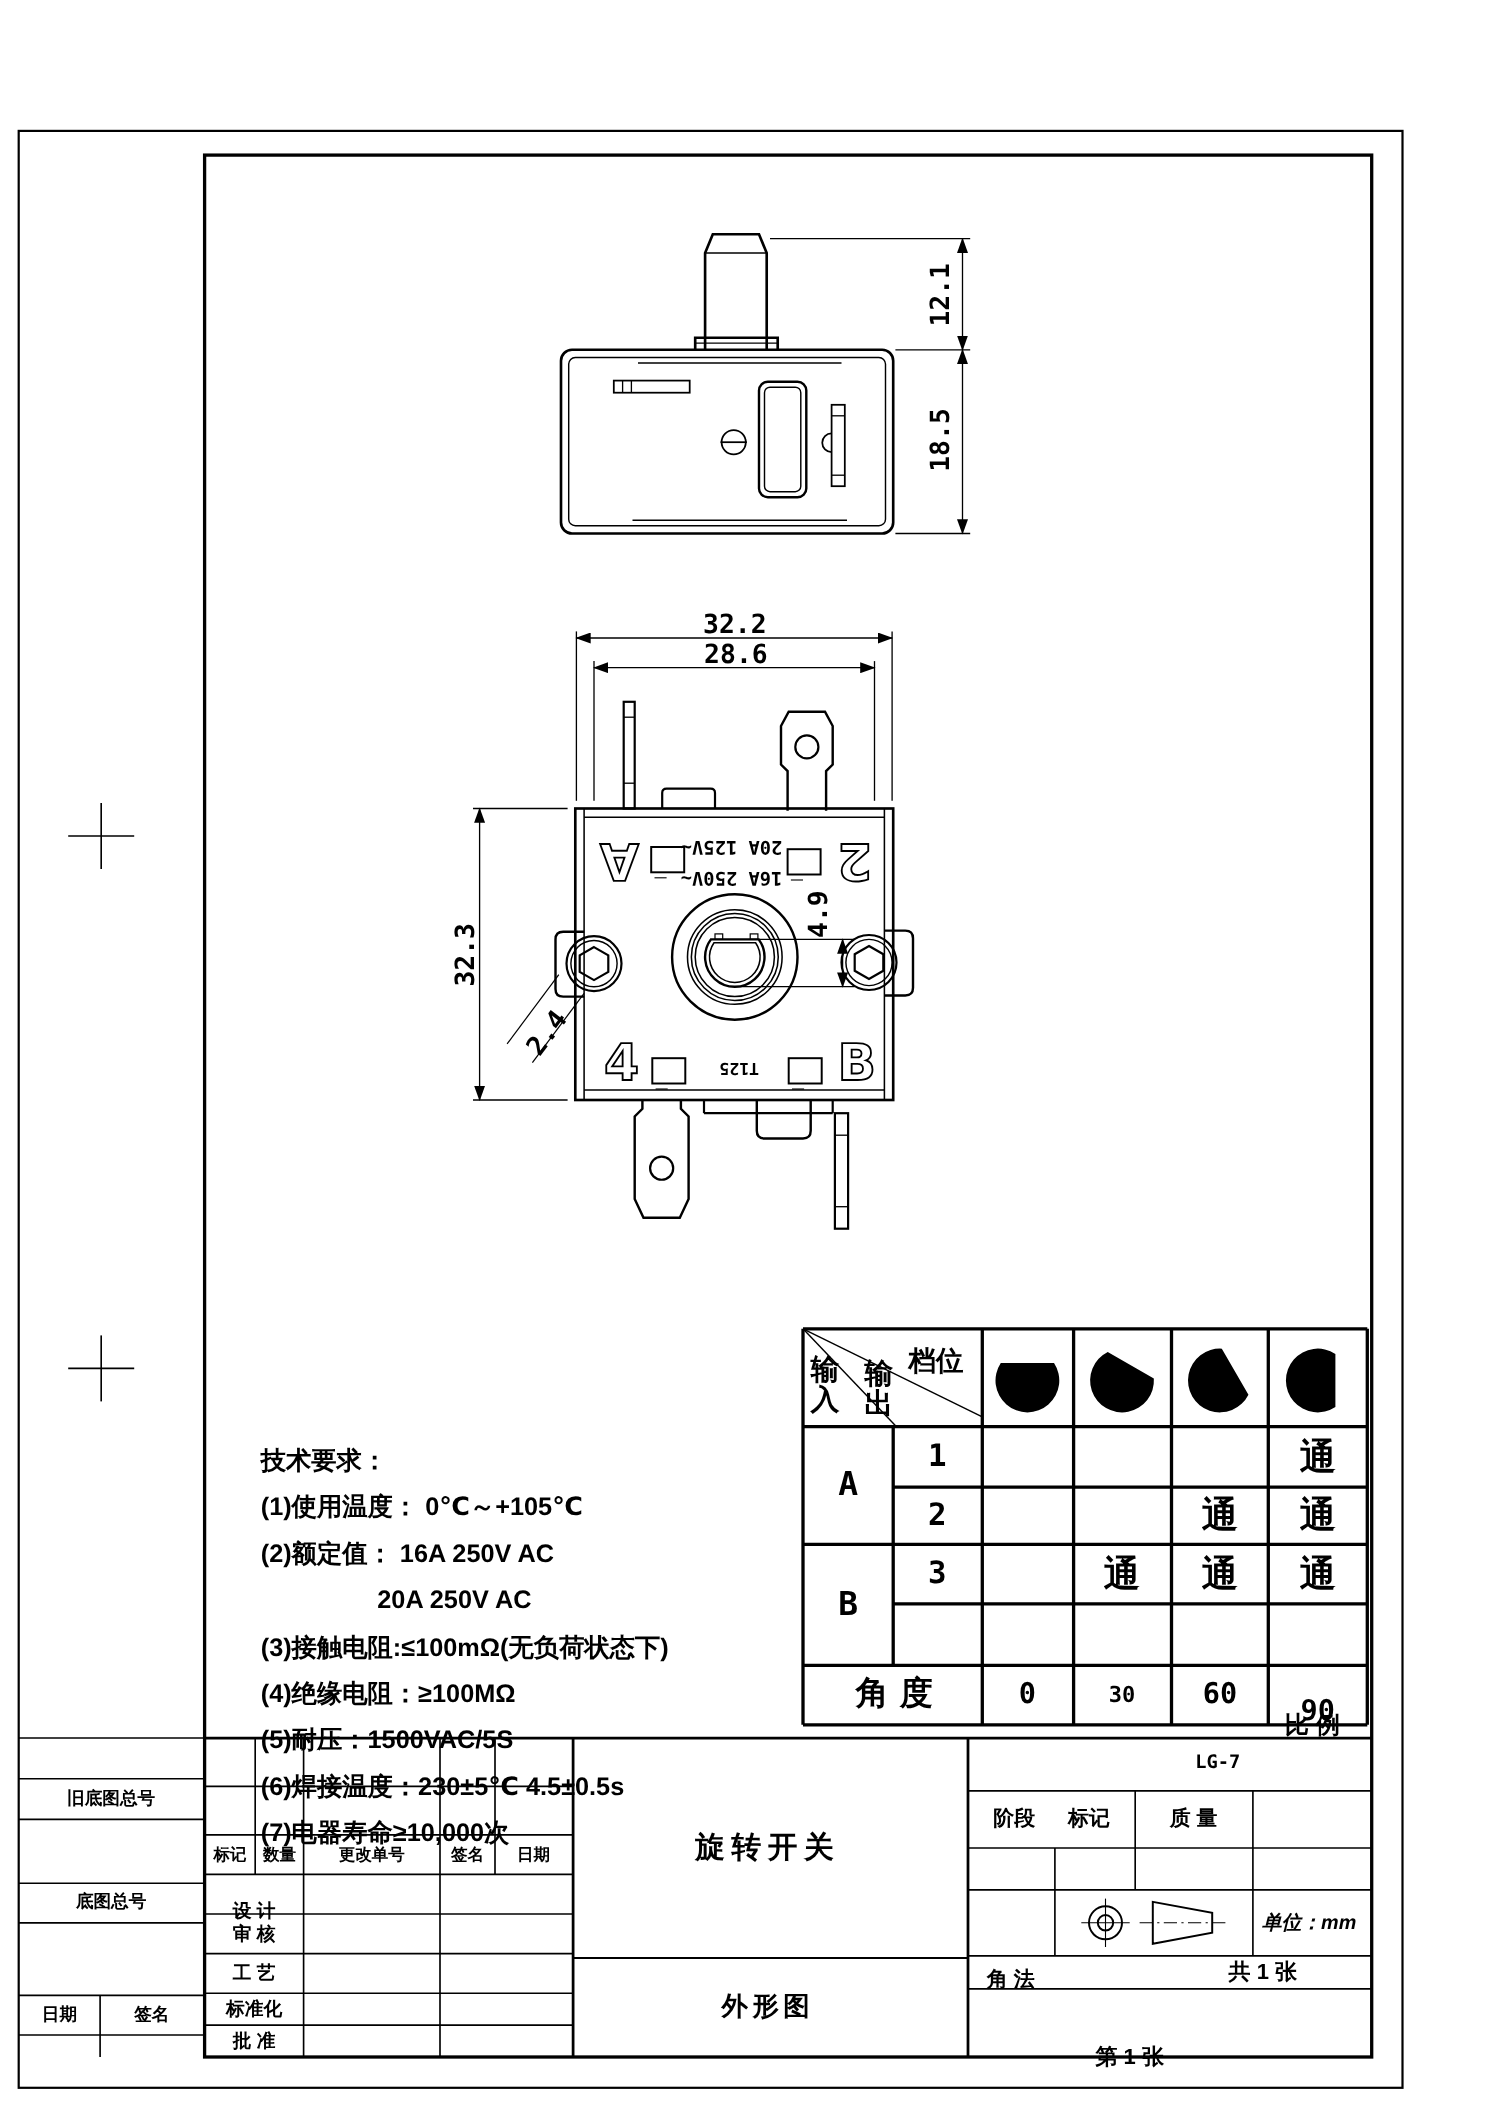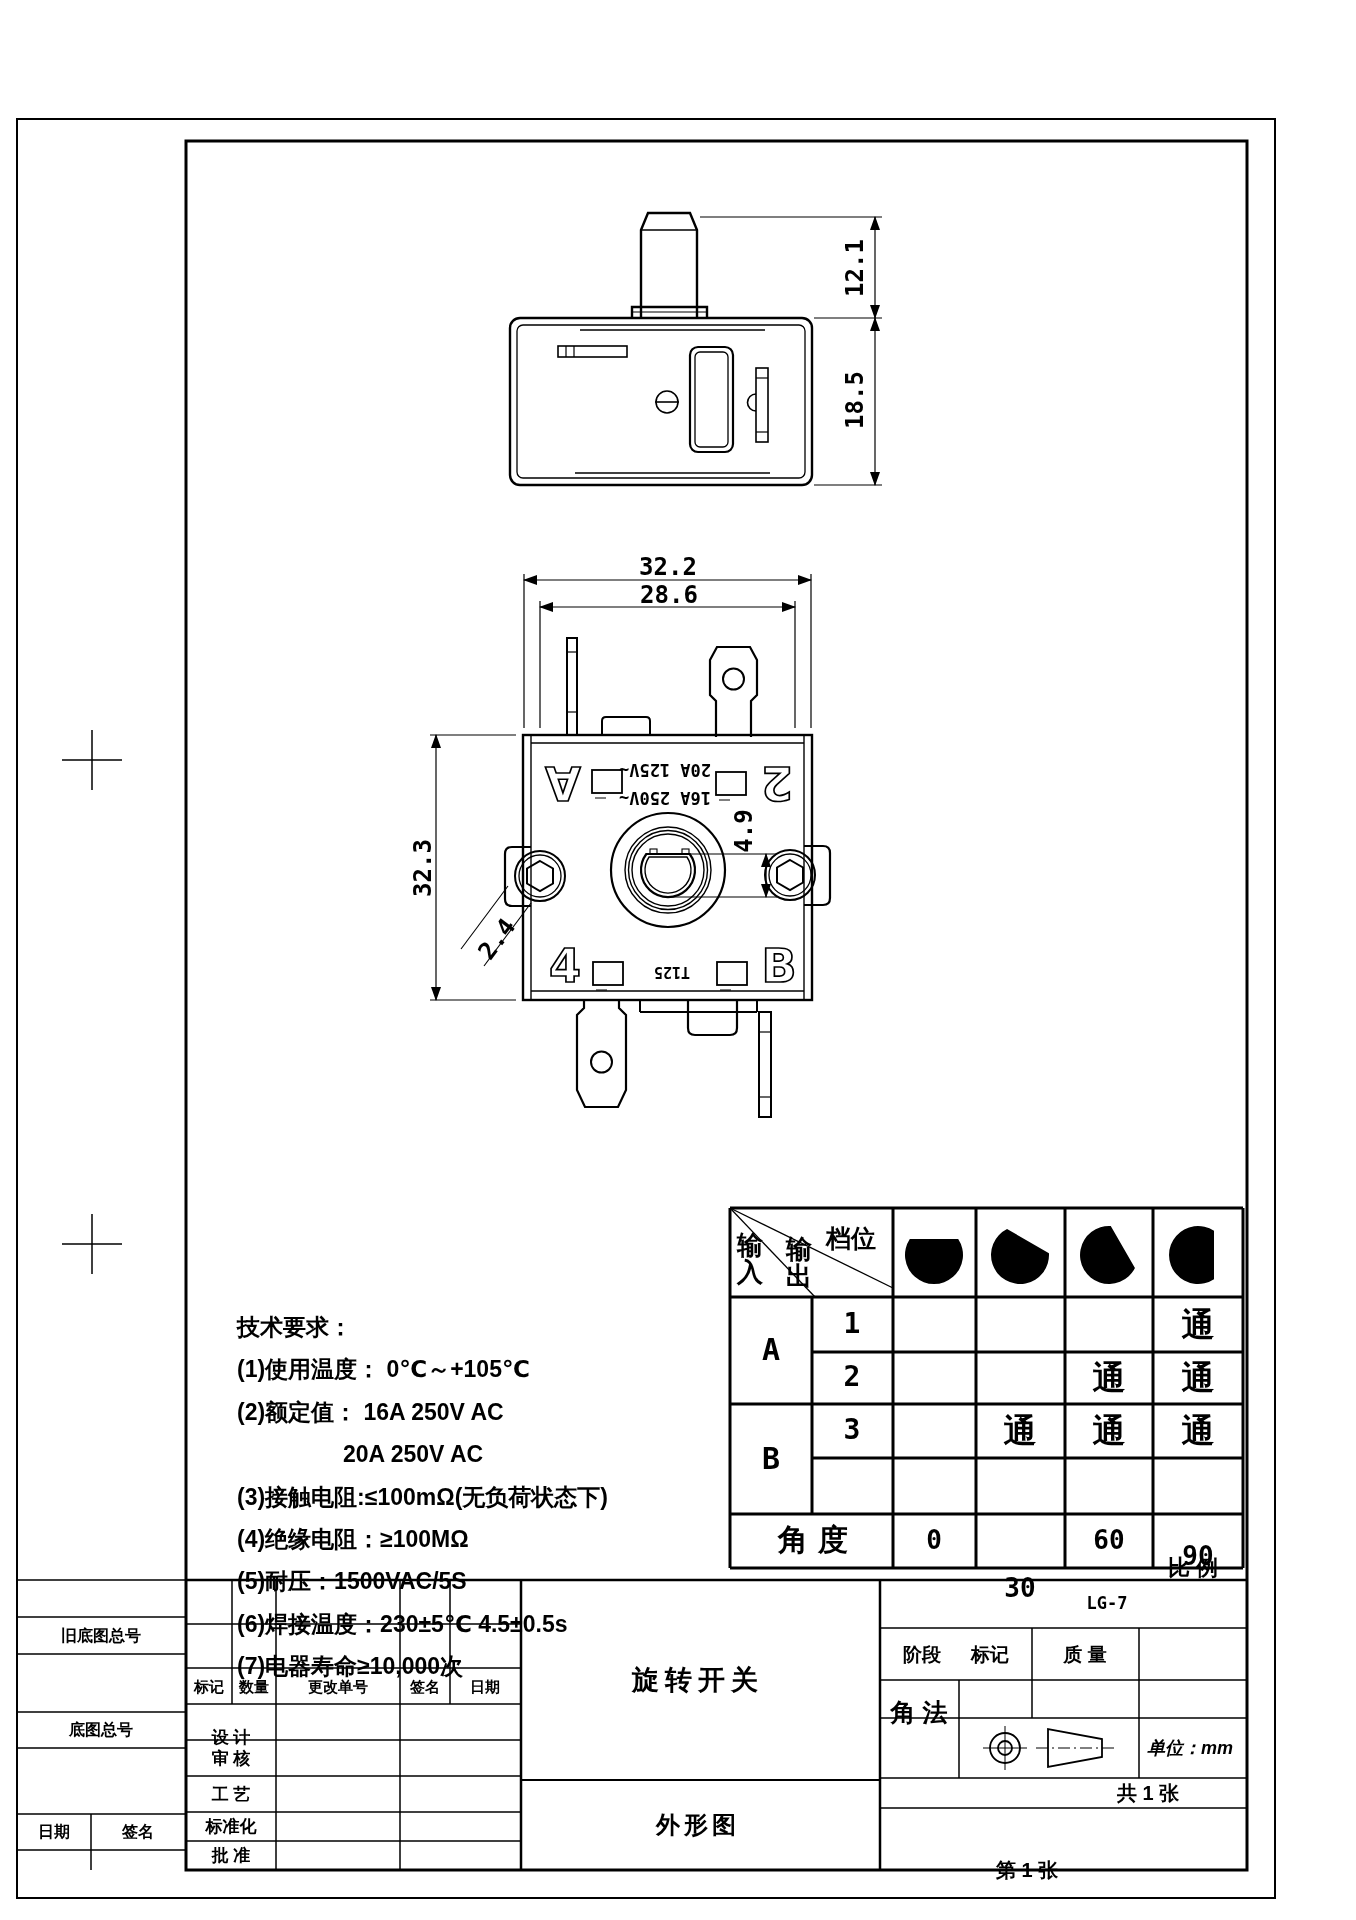--- a/index.html
+++ b/index.html
@@ -261,21 +261,21 @@
 
 <div class="t cn" style="left:1198px;top:1324px;font-size:33px;transform:translate(-50%,-50%);">通</div>
 <div class="t cn" style="left:1109px;top:1377px;font-size:33px;transform:translate(-50%,-50%);">通</div>
 <div class="t cn" style="left:1198px;top:1377px;font-size:33px;transform:translate(-50%,-50%);">通</div>
 <div class="t cn" style="left:1020px;top:1430px;font-size:33px;transform:translate(-50%,-50%);">通</div>
 <div class="t cn" style="left:1109px;top:1430px;font-size:33px;transform:translate(-50%,-50%);">通</div>
 <div class="t cn" style="left:1198px;top:1430px;font-size:33px;transform:translate(-50%,-50%);">通</div>
 
 <div class="t cn" style="left:818px;top:1540px;font-size:30px;letter-spacing:10px;transform:translate(-50%,-50%);">角度</div>
 <div class="t mono" style="left:934px;top:1540px;font-size:26px;transform:translate(-50%,-50%);">0</div>
-<div class="t mono" style="left:1020px;top:1540px;font-size:26px;transform:translate(-50%,-50%);margin-top:48px;">30</div>
+<div class="t mono" style="left:1020px;top:1540px;font-size:20px;transform:translate(-50%,-50%);">30</div>
 <div class="t mono" style="left:1109px;top:1540px;font-size:26px;transform:translate(-50%,-50%);">60</div>
 <div class="t mono" style="left:1198px;top:1540px;font-size:26px;transform:translate(-50%,-50%);margin-top:16px;">90</div>
 
 <div class="t cn" style="left:101px;top:1636px;font-size:16px;transform:translate(-50%,-50%);">旧底图总号</div>
 <div class="t cn" style="left:101px;top:1730px;font-size:16px;transform:translate(-50%,-50%);">底图总号</div>
 <div class="t cn" style="left:54px;top:1832px;font-size:16px;transform:translate(-50%,-50%);">日期</div>
 <div class="t cn" style="left:138px;top:1832px;font-size:16px;transform:translate(-50%,-50%);">签名</div>
 
 <div class="t cn" style="left:209px;top:1686px;font-size:15px;transform:translate(-50%,-50%);">标记</div>
 <div class="t cn" style="left:254px;top:1686px;font-size:15px;transform:translate(-50%,-50%);">数量</div>
@@ -290,18 +290,18 @@
 <div class="t cn" style="left:231px;top:1855px;font-size:17px;transform:translate(-50%,-50%);">批 准</div>
 
 <div class="t cn" style="left:698px;top:1680px;font-size:27px;letter-spacing:6px;transform:translate(-50%,-50%);">旋转开关</div>
 <div class="t cn" style="left:698px;top:1825px;font-size:24px;letter-spacing:4px;transform:translate(-50%,-50%);">外形图</div>
 <div class="t mono" style="left:1063px;top:1603px;font-size:17px;transform:translate(-50%,-50%);margin-left:44px;">LG-7</div>
 
 <div class="t cn" style="left:922px;top:1654px;font-size:19px;transform:translate(-50%,-50%);">阶段</div>
 <div class="t cn" style="left:990px;top:1654px;font-size:19px;transform:translate(-50%,-50%);">标记</div>
 <div class="t cn" style="left:1085px;top:1654px;font-size:19px;transform:translate(-50%,-50%);">质 量</div>
 <div class="t cn" style="left:1193px;top:1568px;font-size:22px;transform:translate(-50%,-50%);">比 例</div>
-<div class="t cn" style="left:919px;top:1712px;font-size:25px;transform:translate(-50%,-50%);">角 法</div>
+<div class="t cn" style="left:919px;top:1800px;font-size:19px;transform:translate(-50%,-50%);">角 法</div>
 <div class="t cn" style="left:1190px;top:1748px;font-size:18px;transform:translate(-50%,-50%);font-style:italic;">单位：mm</div>
 <div class="t cn" style="left:985px;top:1870px;font-size:20px;transform:translate(-50%,-50%);margin-left:42px;">第 1 张</div>
 <div class="t cn" style="left:1148px;top:1793px;font-size:20px;transform:translate(-50%,-50%);">共 1 张</div>
 
 </div>
 
 </body></html>

